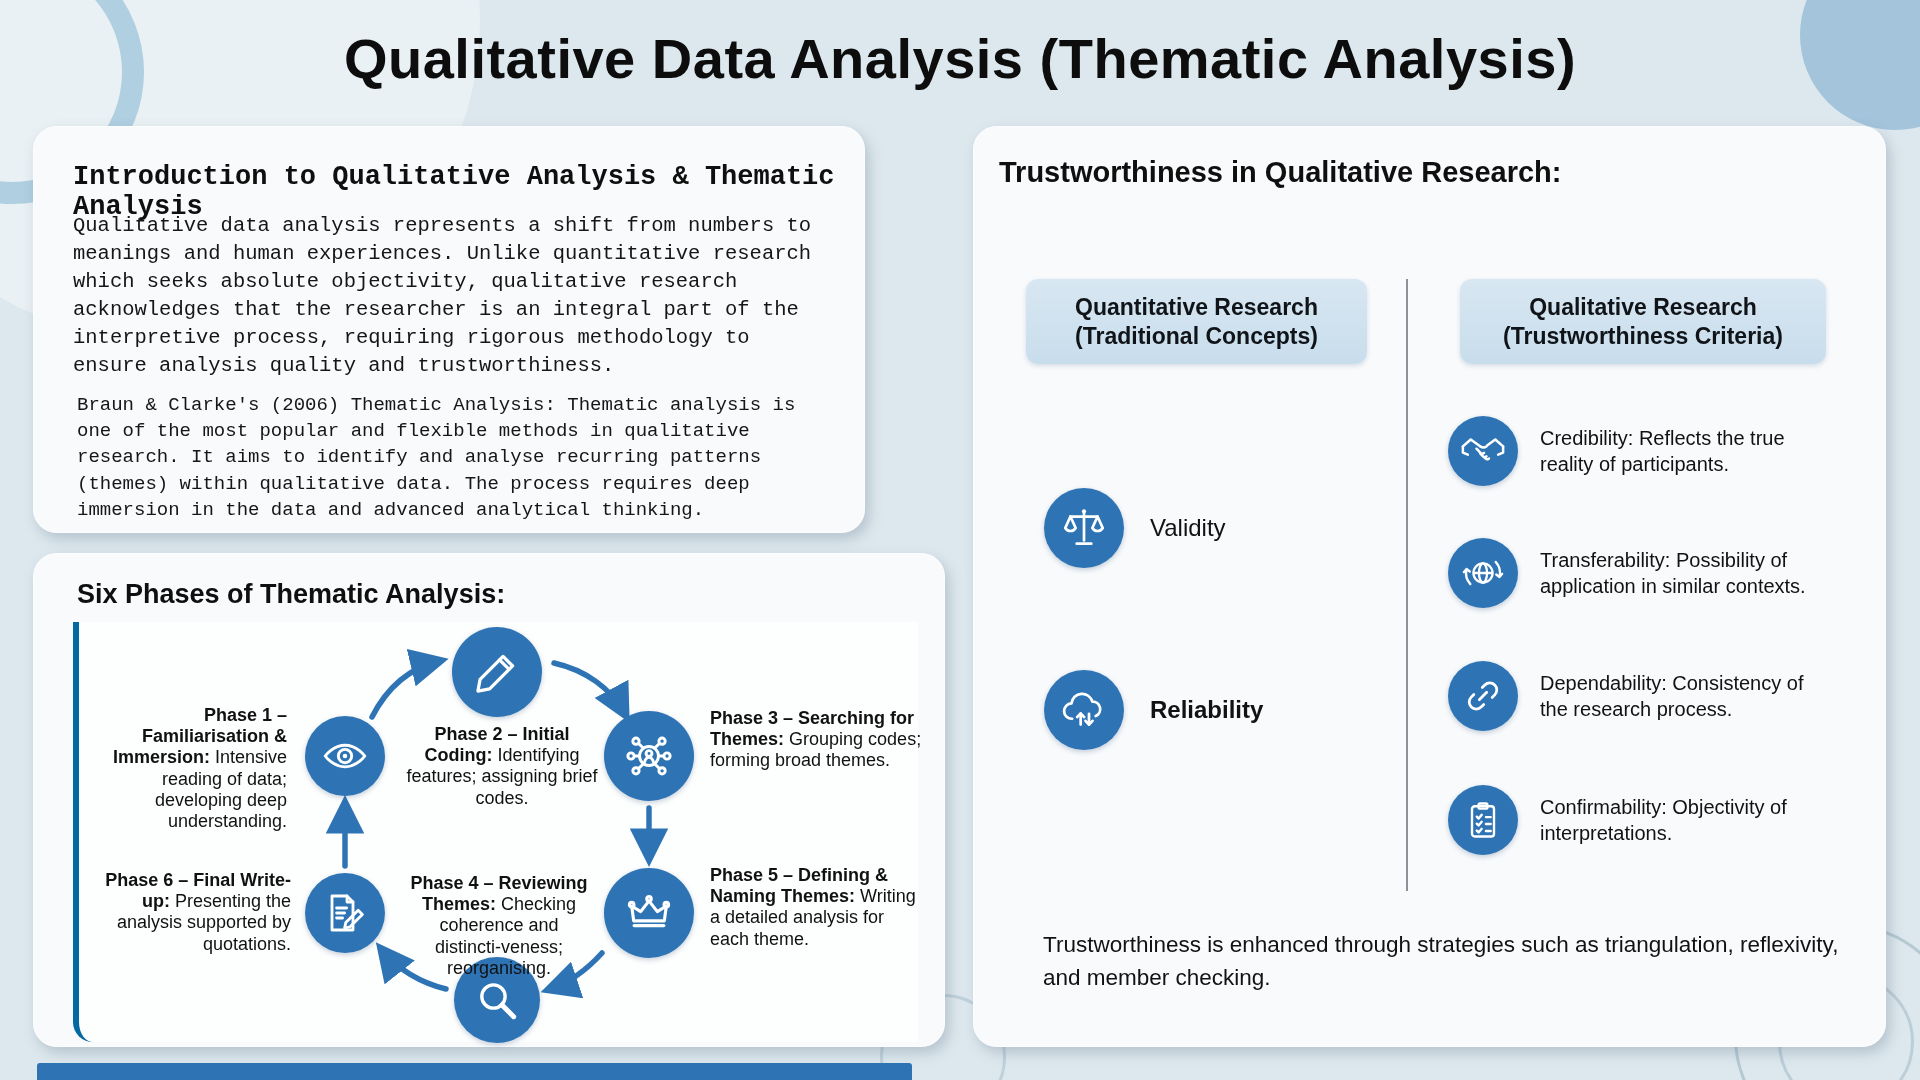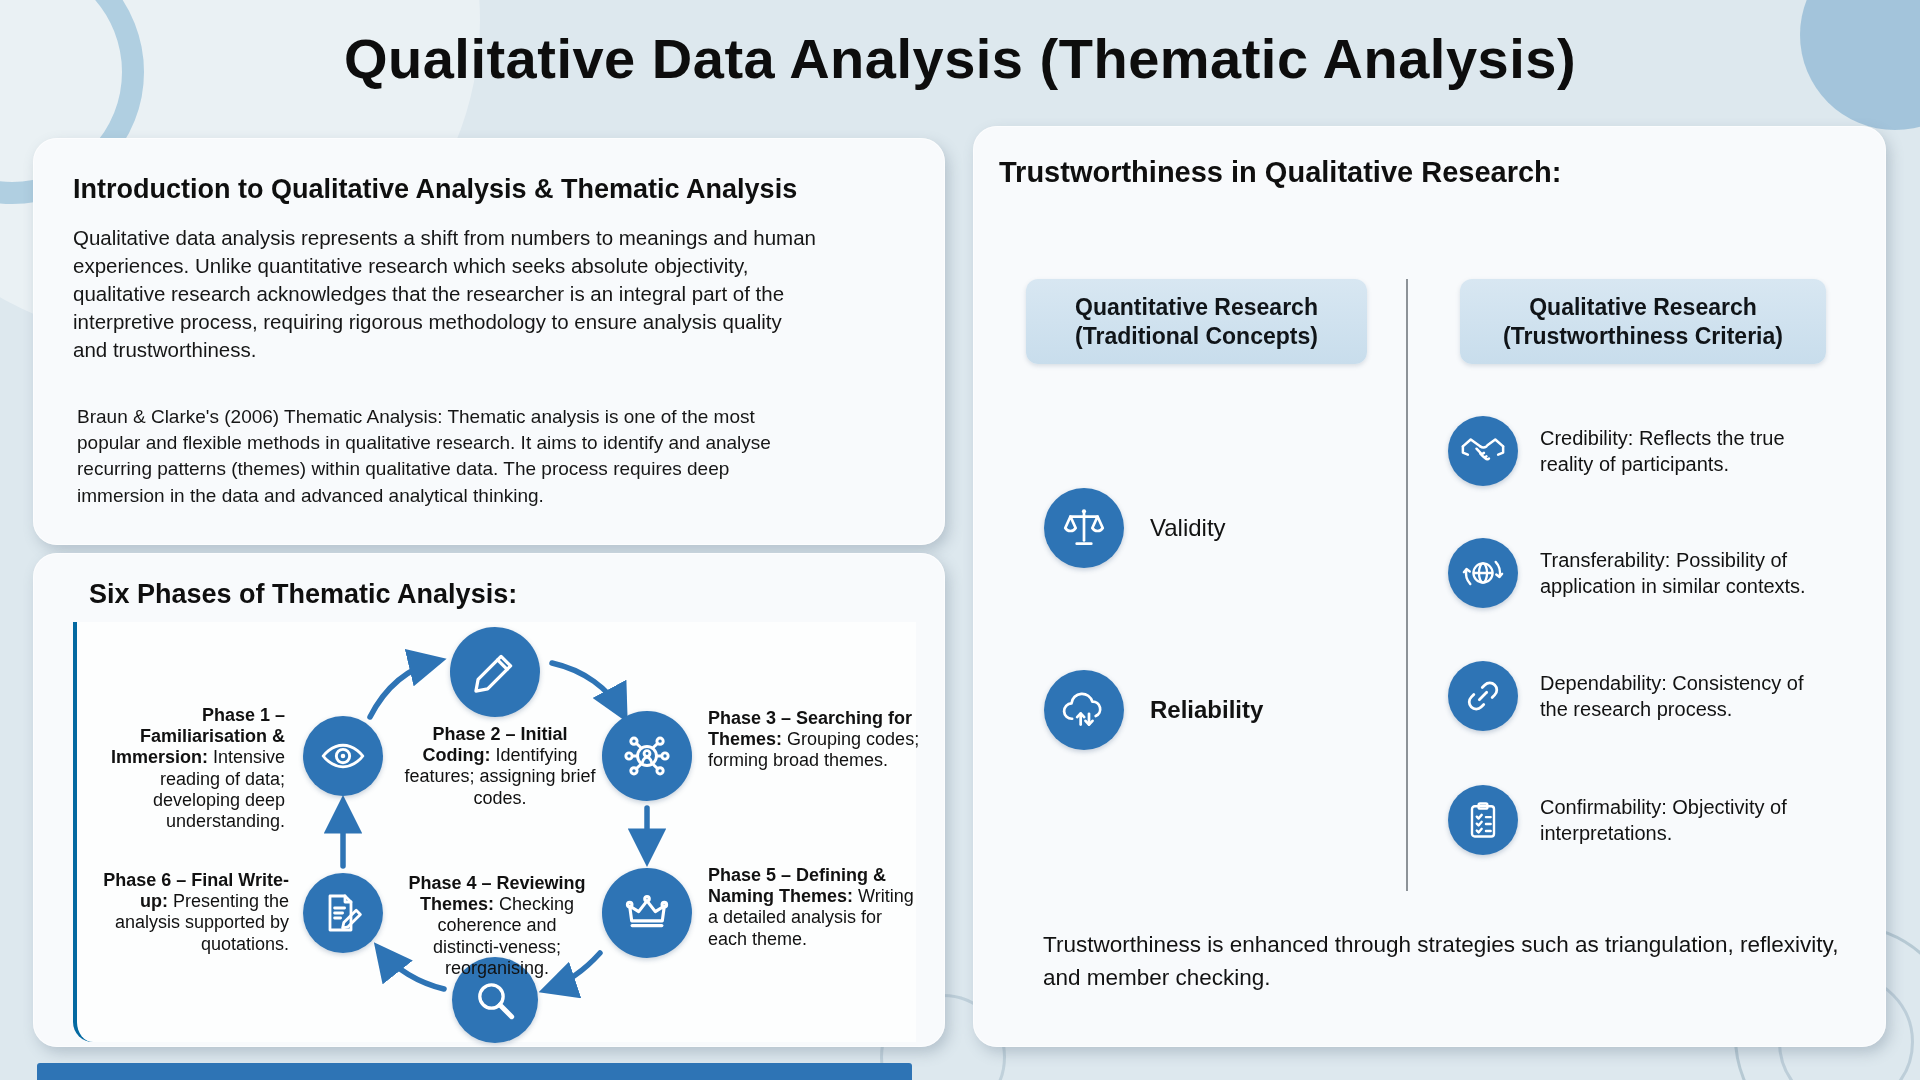--- a/index.html
+++ b/index.html
@@ -18,33 +18,33 @@
   .deco-bl{left:880px;bottom:-40px;width:120px;height:120px;border:3px solid rgba(150,175,190,0.4);background:transparent;}
 
   .page-title{
     position:absolute;left:0;top:26px;width:100%;margin:0;
     text-align:center;font-size:56px;font-weight:700;letter-spacing:.5px;color:#0d0d0d;
   }
   .card{
     position:absolute;background:#f8fafc;border-radius:24px;
     box-shadow:4px 6px 14px rgba(90,110,130,0.30), 0 0 0 1px rgba(255,255,255,0.6) inset;
   }
-  .intro-card{left:33px;top:138px;width:912px;height:407px;}
+  .intro-card{left:33px;top:126px;width:832px;height:407px;font-family:Liberation Mono, monospace;}
   .phases-card{left:33px;top:553px;width:912px;height:494px;}
   .trust-card{left:973px;top:126px;width:913px;height:921px;}
 
   .card h2{margin:0;font-weight:700;color:#0f0f0f;}
   .intro-card h2{position:absolute;left:40px;top:36px;font-size:27px;}
   .intro-card .p1{position:absolute;left:40px;top:86px;width:748px;margin:0;font-size:20.5px;line-height:1.37;}
   .intro-card .p2{position:absolute;left:40px;top:262px;width:740px;margin:4px;font-size:19px;line-height:1.38;}
 
-  .phases-card h2{position:absolute;left:56px;top:26px;font-size:27px;}
+  .phases-card h2{position:absolute;left:44px;top:26px;font-size:27px;}
   .diagram{
     position:absolute;left:40px;top:69px;width:839px;height:420px;
-    background:rgba(255,255,255,0.72);border-left:4px solid #0369a1;
+    background:rgba(255,255,255,0.72);border-left:6px solid #0369a1;
     border-bottom-left-radius:20px;
   }
   .cycle-svg{position:absolute;left:0;top:0;}
   .node{position:absolute;border-radius:50%;background:#2e74b5;display:flex;align-items:center;justify-content:center;box-shadow:0 2px 5px rgba(40,70,110,.25);}
   .phase-text{position:absolute;font-size:18px;line-height:1.18;color:#111;}
   .phase-text b{font-weight:700;}
   .pt-right{text-align:right;}
   .pt-center{text-align:center;}
   .pt-left{text-align:left;}
   .pt1{left:-6px;top:83px;width:214px;}

